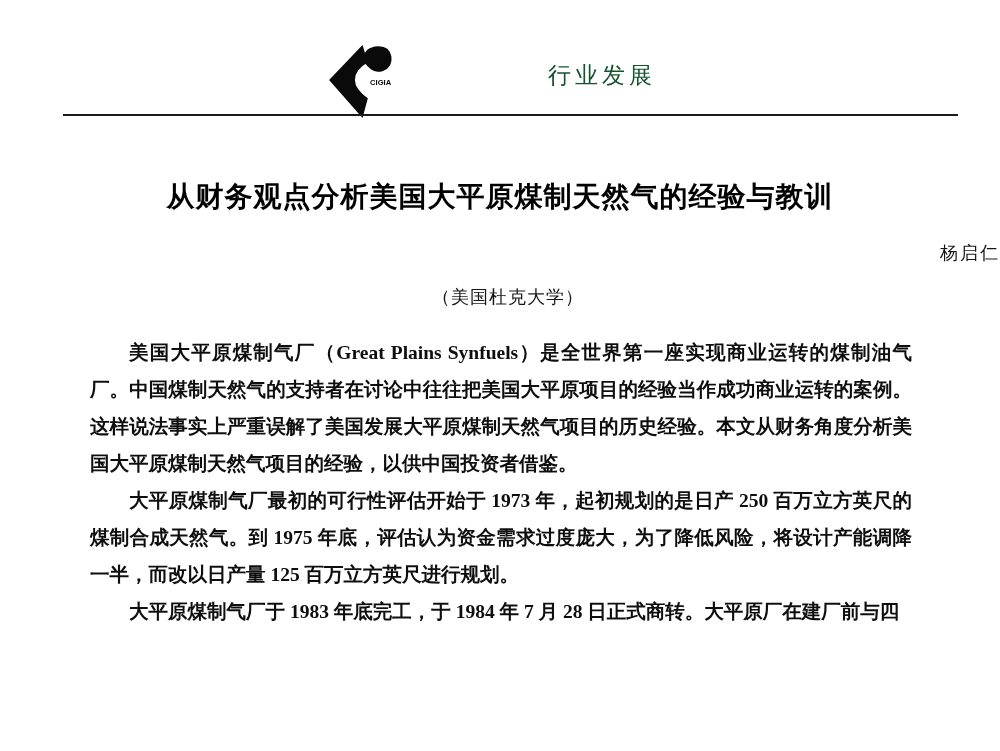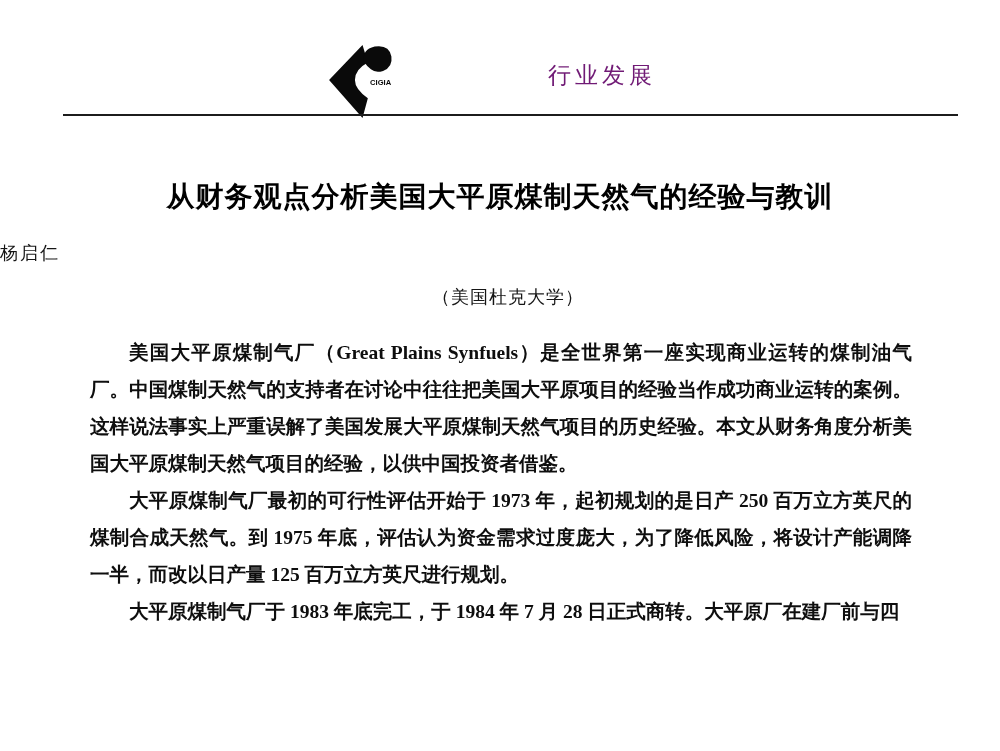--- a/index.html
+++ b/index.html
@@ -33,21 +33,21 @@
     height: 76px;
   }
   .logo-wrap svg { display: block; width: 100%; height: 100%; }
   .section-label {
     position: absolute;
     left: 540px;
     top: 60px;
     font-size: 23px;
     letter-spacing: 4px;
     font-family: "Liberation Serif", "DejaVu Serif", serif;
-    color: #701a75;
+    color: #14532d;
   }
   .header-rule {
     position: absolute;
     top: 114px;
     left: 55px;
     width: 895px;
     height: 0;
     border-top: 2px solid #1c1c1c;
   }
 
@@ -64,21 +64,21 @@
     font-size: 28px;
     letter-spacing: 1px;
     color: #000;
   }
   .article-author {
     position: absolute;
     top: 241px;
     left: 0;
     width: 100%;
     margin: 0;
-    text-align: left;
+    text-align: right;
     font-size: 18px;
     letter-spacing: 2px;
   }
   .article-affiliation {
     position: absolute;
     top: 277px;
     left: 0;
     width: 100%;
     margin: 8px;
     text-align: center;

